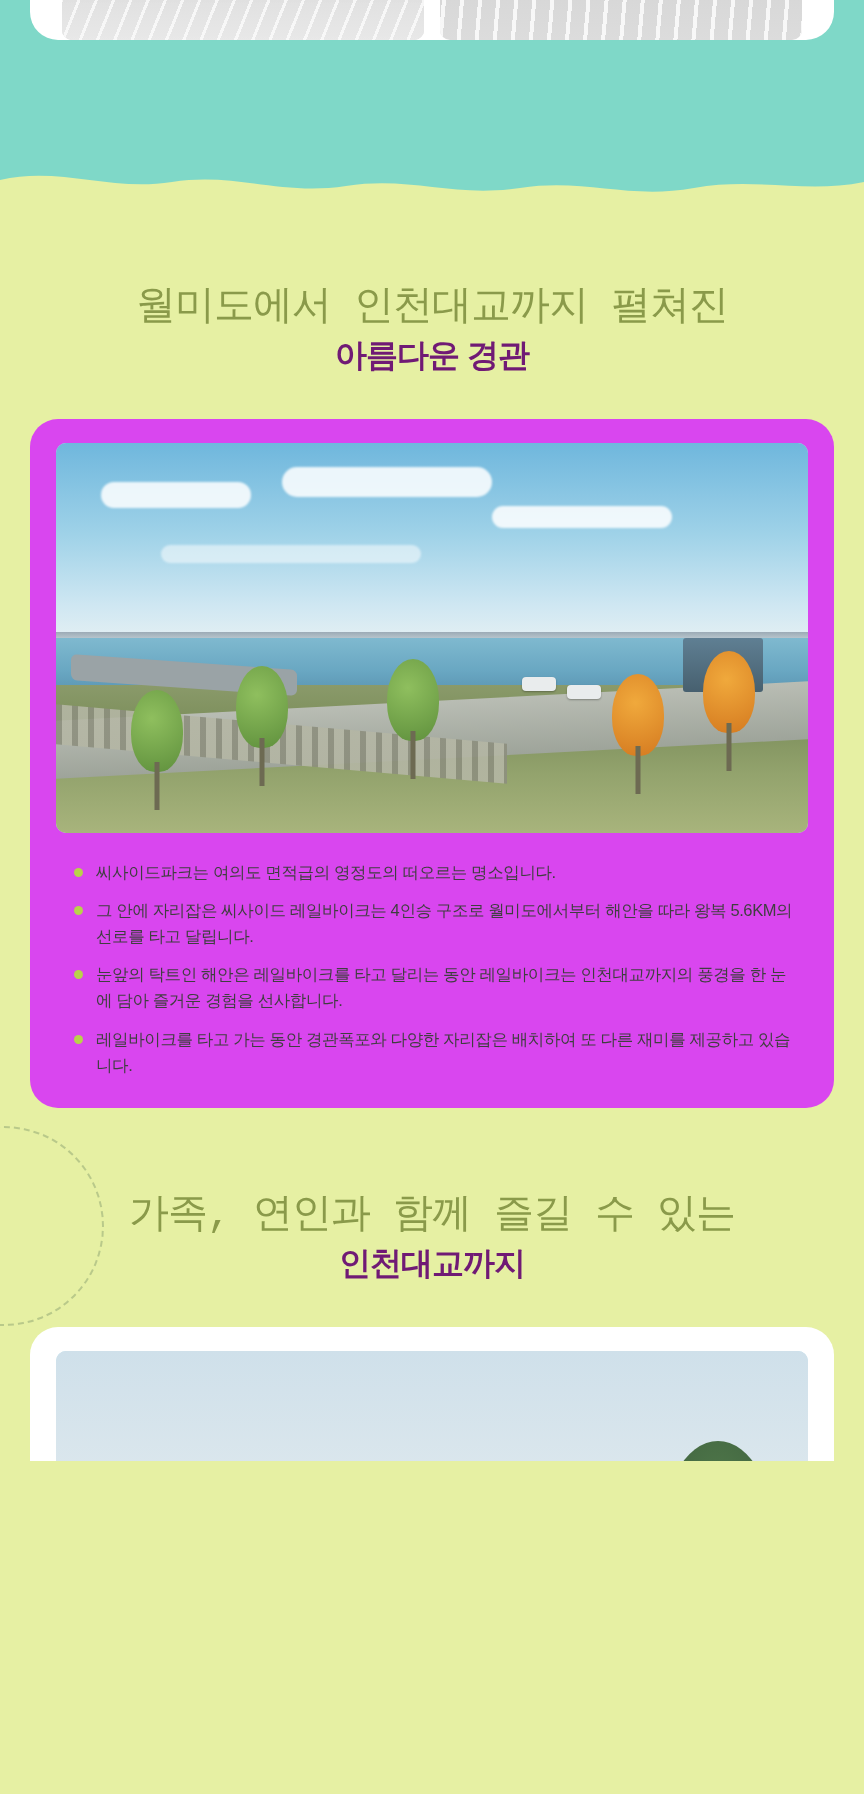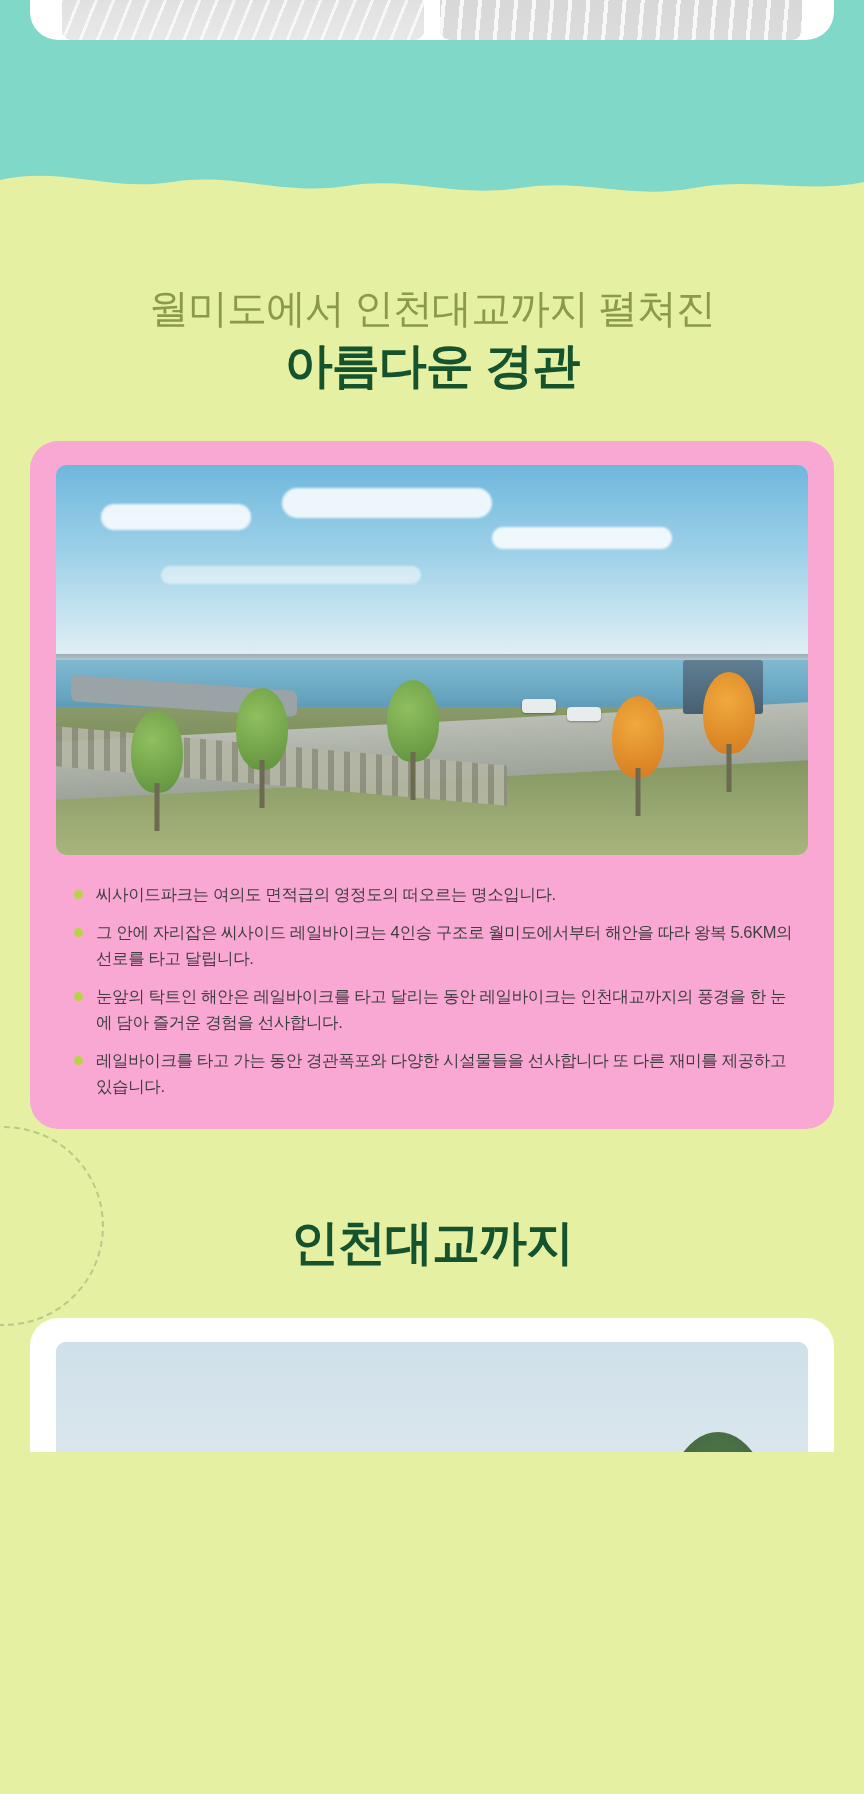--- a/index.html
+++ b/index.html
@@ -92,32 +92,33 @@
   .headline {
     text-align:center;
     padding:82px 0 0;
   }
   .headline .l1 {
     font-size:40px;
     line-height:1.3;
     color:#8a9a4a;
     letter-spacing:-1px;
     font-weight:400;
+    font-family:Liberation Mono, monospace;
   }
   .headline .l2 {
-    font-size:48px;
+    font-size:32px;
     line-height:1.35;
-    color:#14532d;
+    color:#701a75;
     letter-spacing:-1px;
     font-weight:700;
   }
 
   .card {
     margin-top:42px;
-    background:#f9a8d4;
+    background:#d946ef;
     border-radius:28px;
     padding:24px 26px 30px;
   }
 
   .photo {
     width:100%;
     height:390px;
     border-radius:10px;
     overflow:hidden;
     position:relative;
@@ -316,29 +317,30 @@
         <div class="ph-tree autumn" style="left:86%;bottom:16%;">
             <b></b>
             <i></i>
           </div>
       </div>
 
       <div class="bullets">
         <div class="bullet">씨사이드파크는 여의도 면적급의 영정도의 떠오르는 명소입니다.</div>
         <div class="bullet">그 안에 자리잡은 씨사이드 레일바이크는 4인승 구조로 월미도에서부터 해안을 따라 왕복 5.6KM의 선로를 타고 달립니다.</div>
         <div class="bullet">눈앞의 탁트인 해안은 레일바이크를 타고 달리는 동안 레일바이크는 인천대교까지의 풍경을 한 눈에 담아 즐거운 경험을 선사합니다.</div>
-        <div class="bullet">레일바이크를 타고 가는 동안 경관폭포와 다양한 시설물들을 선사합니다 또 다른 재미를 제공하고 있습니다.</div>
+        <div class="bullet">레일바이크를 타고 가는 동안 경관폭포와 다양한 자리잡은 배치하여 또 다른 재미를 제공하고 있습니다.</div>
       </div>
 
     </div>
   </div>
 
   <div class="section">
 
     <div class="headline">
+      <div class="l1">가족, 연인과 함께 즐길 수 있는</div>
       <div class="l2">인천대교까지</div>
     </div>
 
     <div class="card-bottom">
       <div class="photo">
         <div class="ph2-sky"></div>
         <div class="ph2-tree"></div>
 
       </div>
     </div>

